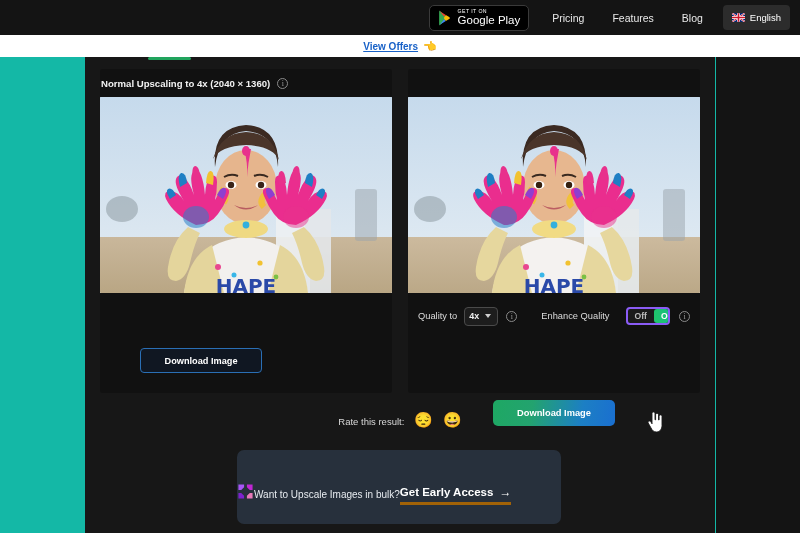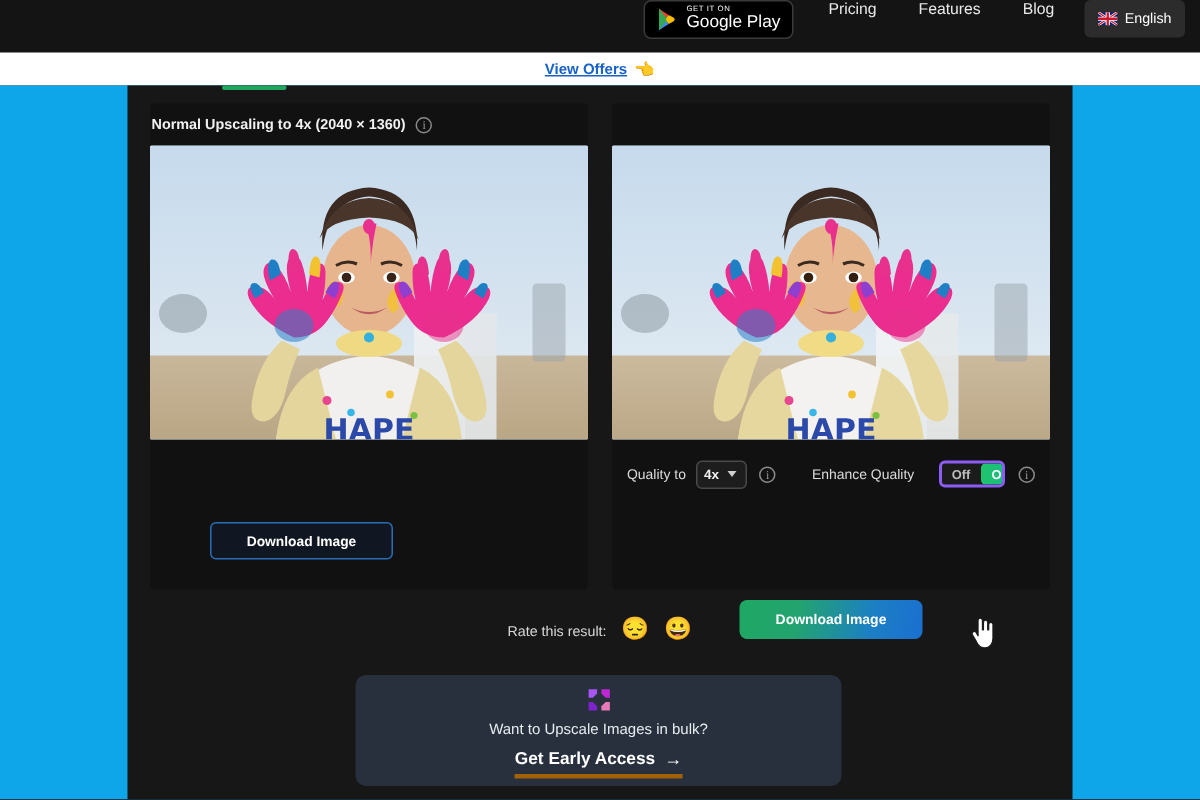--- a/index.html
+++ b/index.html
@@ -7,21 +7,21 @@
     width: 800px; height: 533px;
     background: #141414;
     font-family: "Liberation Sans", sans-serif;
     overflow: hidden;
   }
   #page { position: relative; width: 800px; height: 533px; background: #141414; }
 
   
   .topnav {
     position: absolute; left: 0; top: 0; width: 800px; height: 35px;
-    background: #141414; display: flex; 
+    background: #141414; display: flex; align-items: center;
     justify-content: flex-end; padding-right: 10px; gap: 0;
   }
   .store-badge {
     height: 26px; background: #000; border: 1px solid #3a3a3a;
     border-radius: 5px; display: flex; align-items: center;
     padding: 0 8px; gap: 5px; margin-right: 9px; cursor: pointer;
   }
   .store-badge .glyph { width: 15px; height: 16px; flex: 0 0 15px; display:block; }
   .store-badge .txt { display: flex; flex-direction: column; line-height: 1; }
   .store-badge .txt .small {
@@ -49,22 +49,22 @@
     gap: 5px; font-size: 10px; color: #2b2b2b;
   }
   .banner .offers {
     color: #1861c7; font-weight: bold; text-decoration: underline;
     cursor: pointer;
   }
   .banner .hand { font-size: 11px; }
 
   
   .stage {
-    position: absolute; left: 0; top: 57px; width: 800px; height: 476px;
-    background: #0ea5e9;
+    position: absolute; left: 0; top: 57px; width: 716px; height: 476px;
+    background: #14b8a6;
   }
   .content-frame {
     position: absolute; left: 85px; top: 0; width: 630px; height: 476px;
     background: #171717;
   }
   .tab-indicator {
     position: absolute; left: 63px; top: 0px; width: 43px; height: 3px;
     background: #21a45d; border-radius: 2px;
   }
 
@@ -144,21 +144,21 @@
     position: absolute; left: 0; top: 355px; width: 630px;
     display: flex; align-items: flex-end; justify-content: center; gap: 10px;
   }
   .rate .lbl { font-size: 9.5px; color: #d8d8d8; }
   .rate .emo { font-size: 15px; line-height: 1; cursor: pointer; }
 
   
   .bulk {
     position: absolute; left: 152px; top: 393px; width: 324px; height: 74px;
     background: #27303c; border-radius: 7px;
-    display: flex; flex-direction: column; align-items: center; padding-top: 8px;
+    display: flex; flex-direction: row; align-items: center; padding-top: 8px;
   }
   .bulk-logo { width: 17px; height: 17px; }
   .bulk-q { font-size: 10px; color: #e7ebf0; margin-top: 6px; }
   .bulk-cta {
     margin-top: 7px; font-size: 11.5px; font-weight: bold; color: #ffffff;
     display: flex; align-items: center; gap: 6px; cursor: pointer;
     border-bottom: 3px solid #a16207; padding-bottom: 3px;
   }
   .bulk-cta .arw { font-size: 12px; }
 </style>

